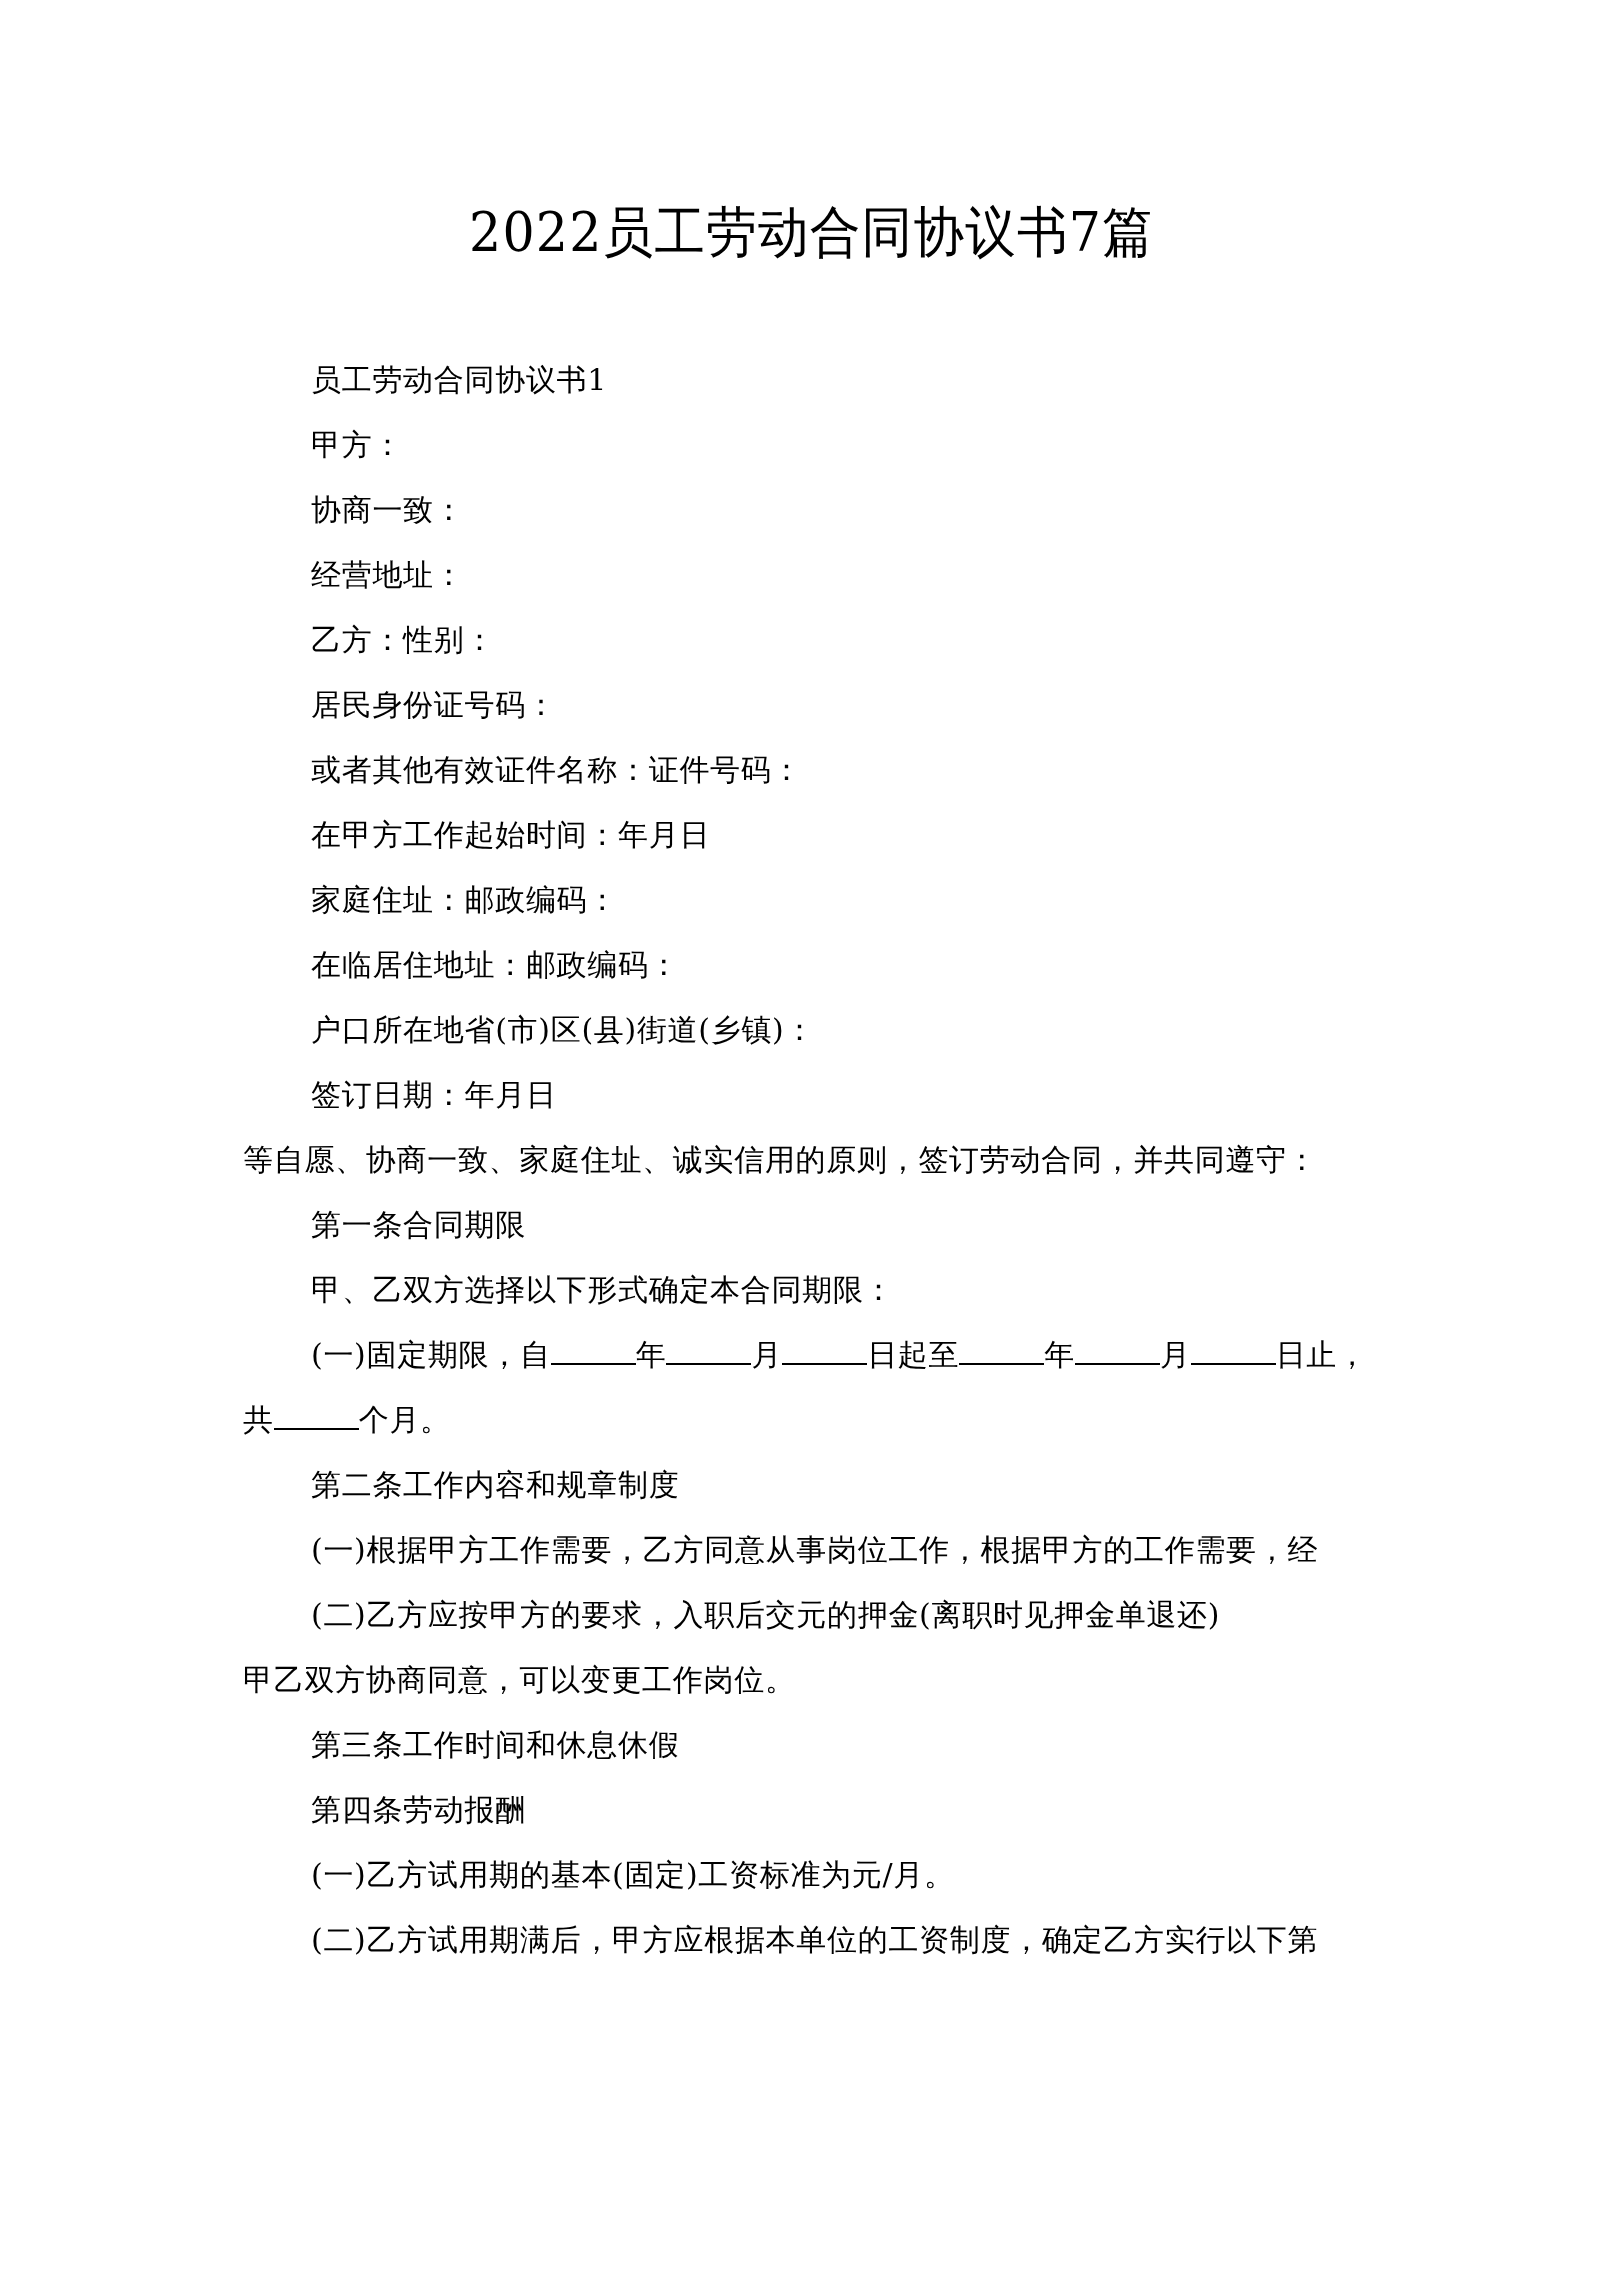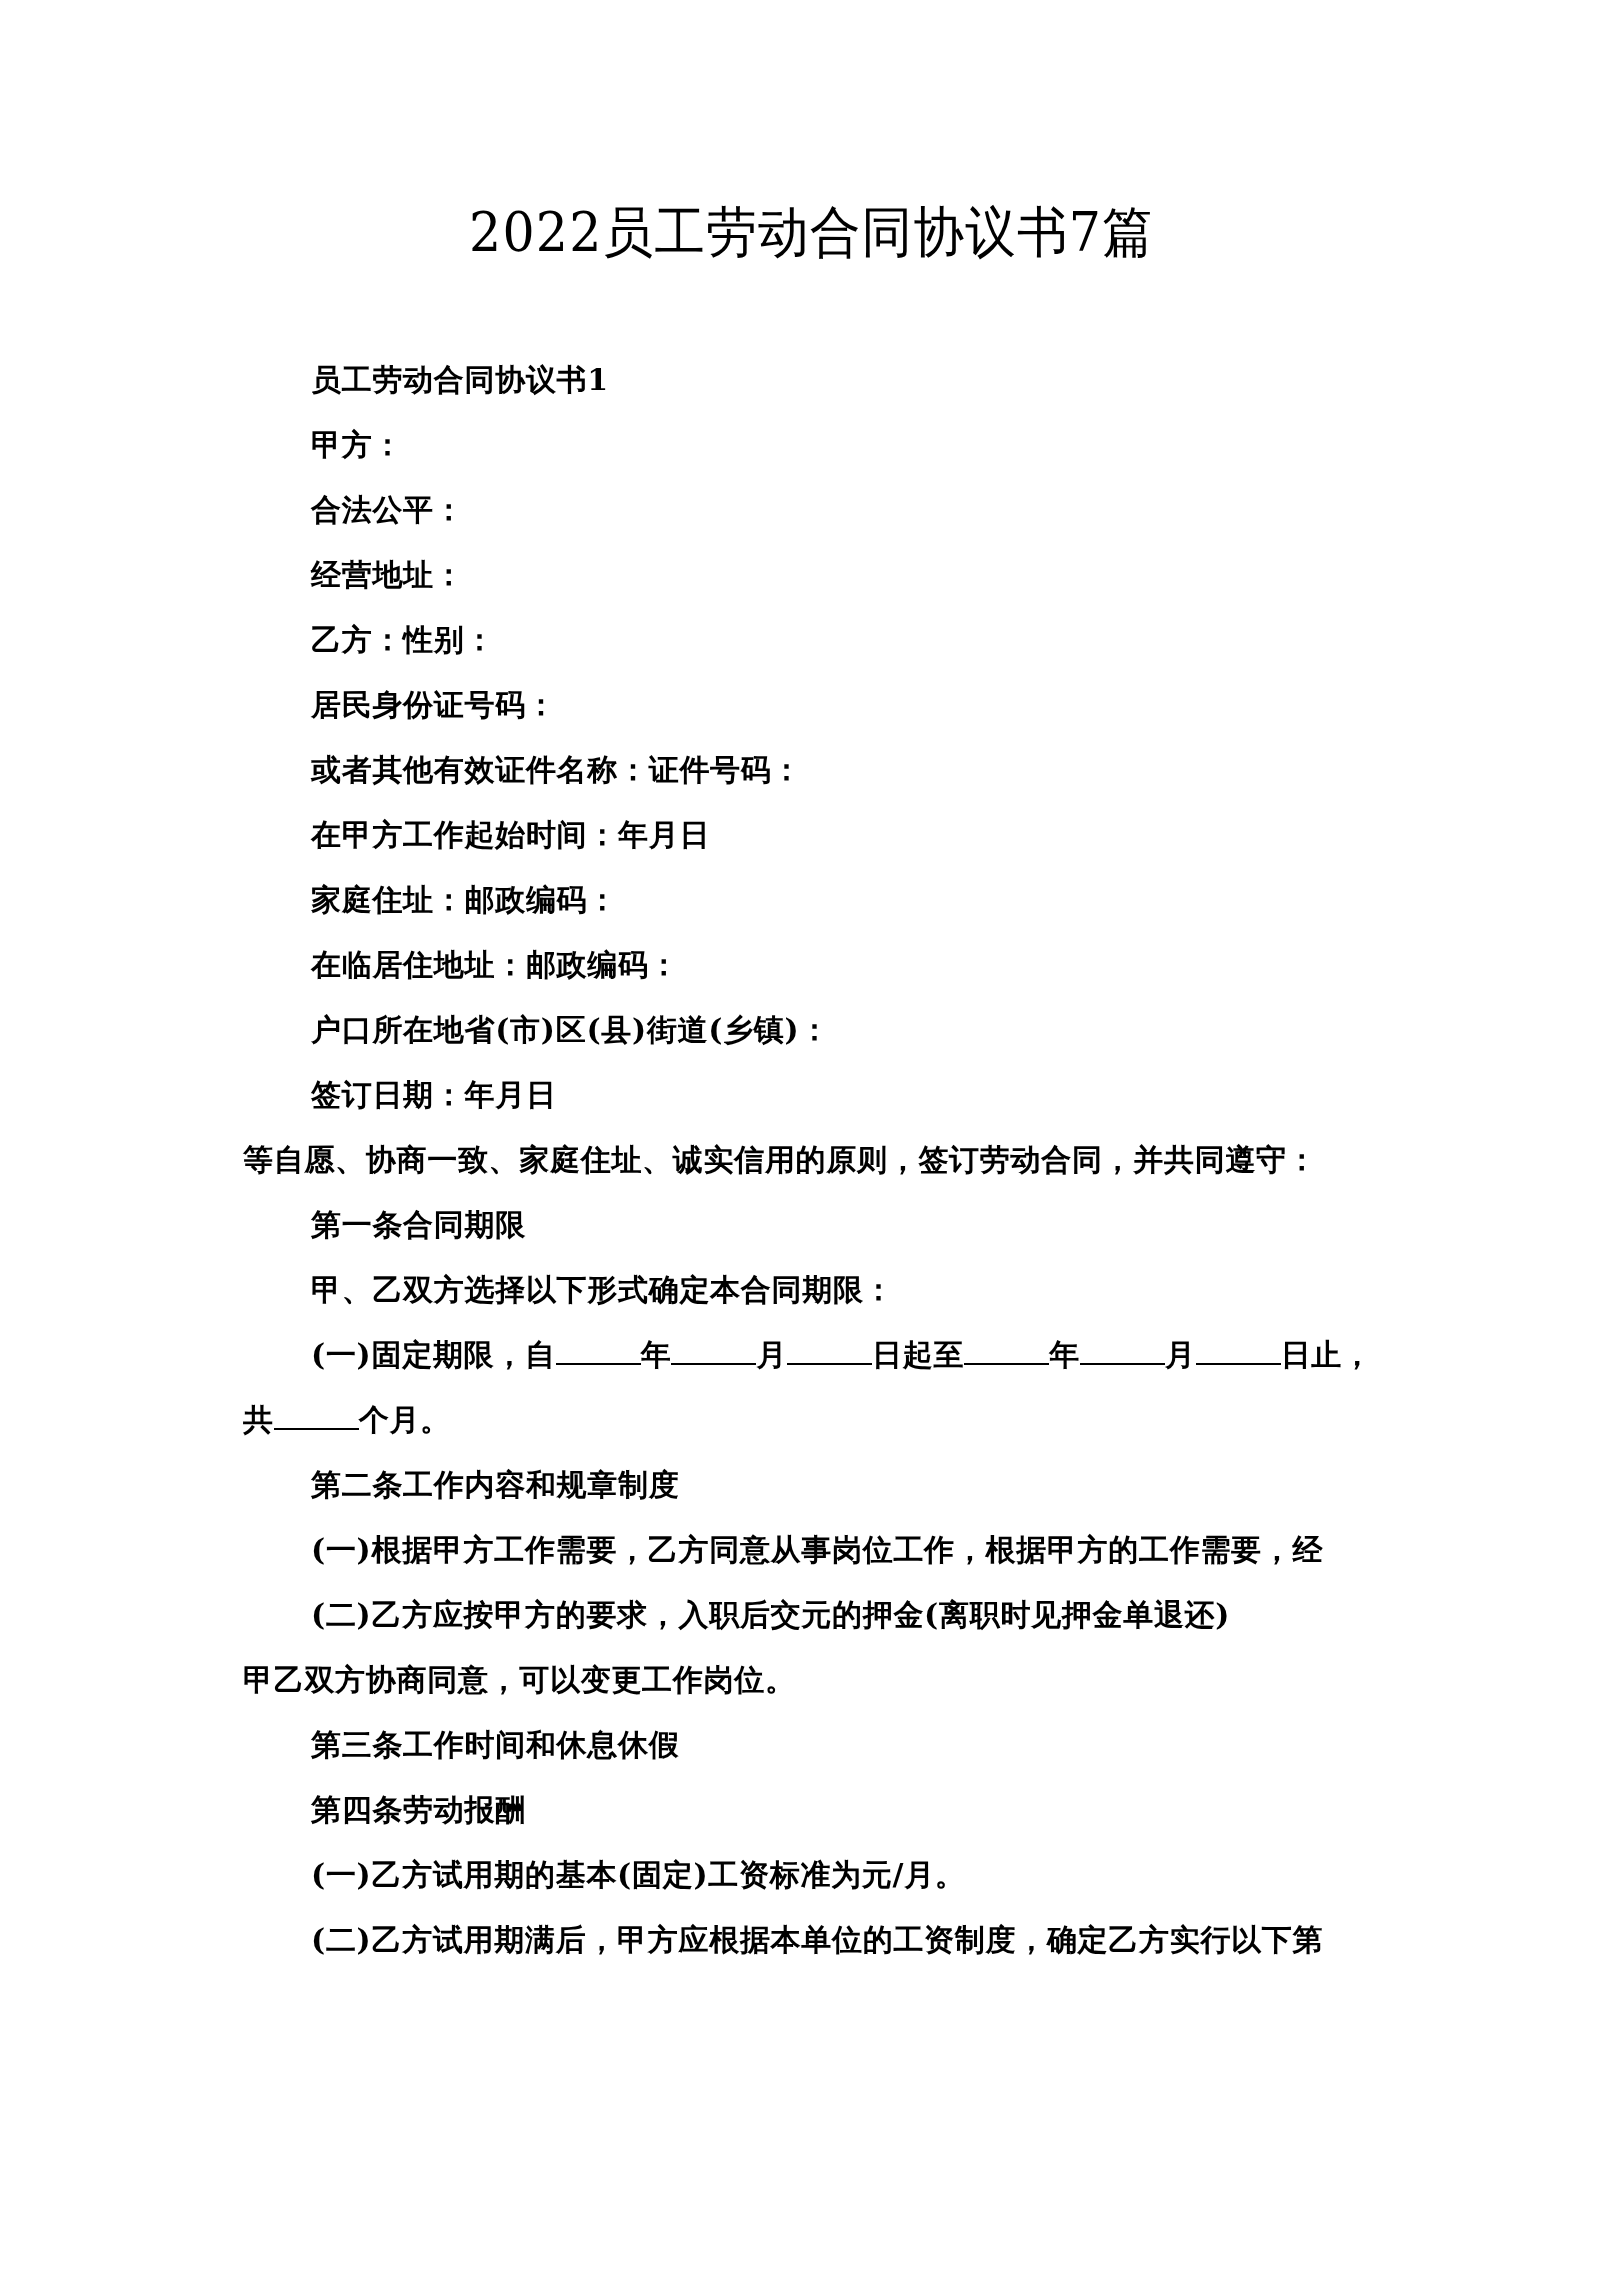--- a/index.html
+++ b/index.html
@@ -38,21 +38,20 @@
     left: 243px;
     top: 347px;
     width: 1139px;
   }
   .p {
     font-size: 30px;
     line-height: 65px;
     height: 65px;
     white-space: nowrap;
     letter-spacing: 0.7px;
-    font-weight: bold;
   }
   .p.indent { text-indent: 68px; }
   .blank {
     display: inline-block;
     width: 85px;
     border-bottom: 2px solid #000;
     height: 23.6px;
     vertical-align: baseline;
   }
 </style>
@@ -61,21 +60,21 @@
 
 <div class="page">
 
   <div class="title">2022员工劳动合同协议书7篇</div>
 
   <div class="body">
 
     <div class="p indent">员工劳动合同协议书1</div>
 
     <div class="p indent">甲方：</div>
-    <div class="p indent">合法公平：</div>
+    <div class="p indent">协商一致：</div>
     <div class="p indent">经营地址：</div>
     <div class="p indent">乙方：性别：</div>
     <div class="p indent">居民身份证号码：</div>
     <div class="p indent">或者其他有效证件名称：证件号码：</div>
     <div class="p indent">在甲方工作起始时间：年月日</div>
     <div class="p indent">家庭住址：邮政编码：</div>
     <div class="p indent">在临居住地址：邮政编码：</div>
     <div class="p indent">户口所在地省(市)区(县)街道(乡镇)：</div>
     <div class="p indent">签订日期：年月日</div>
 

